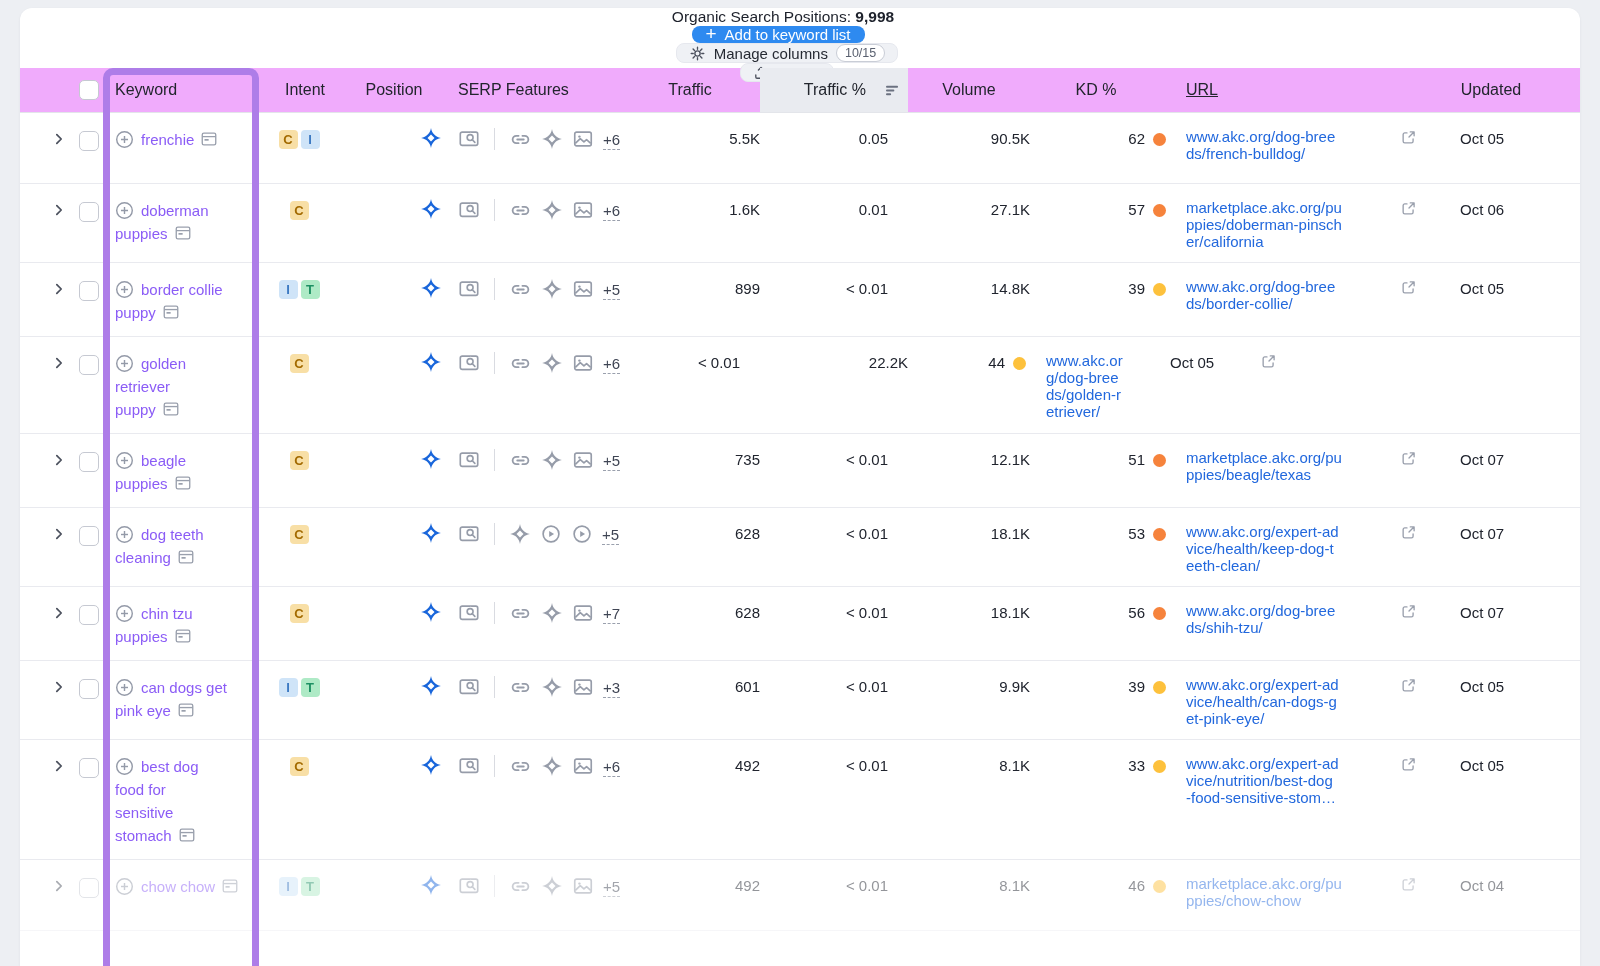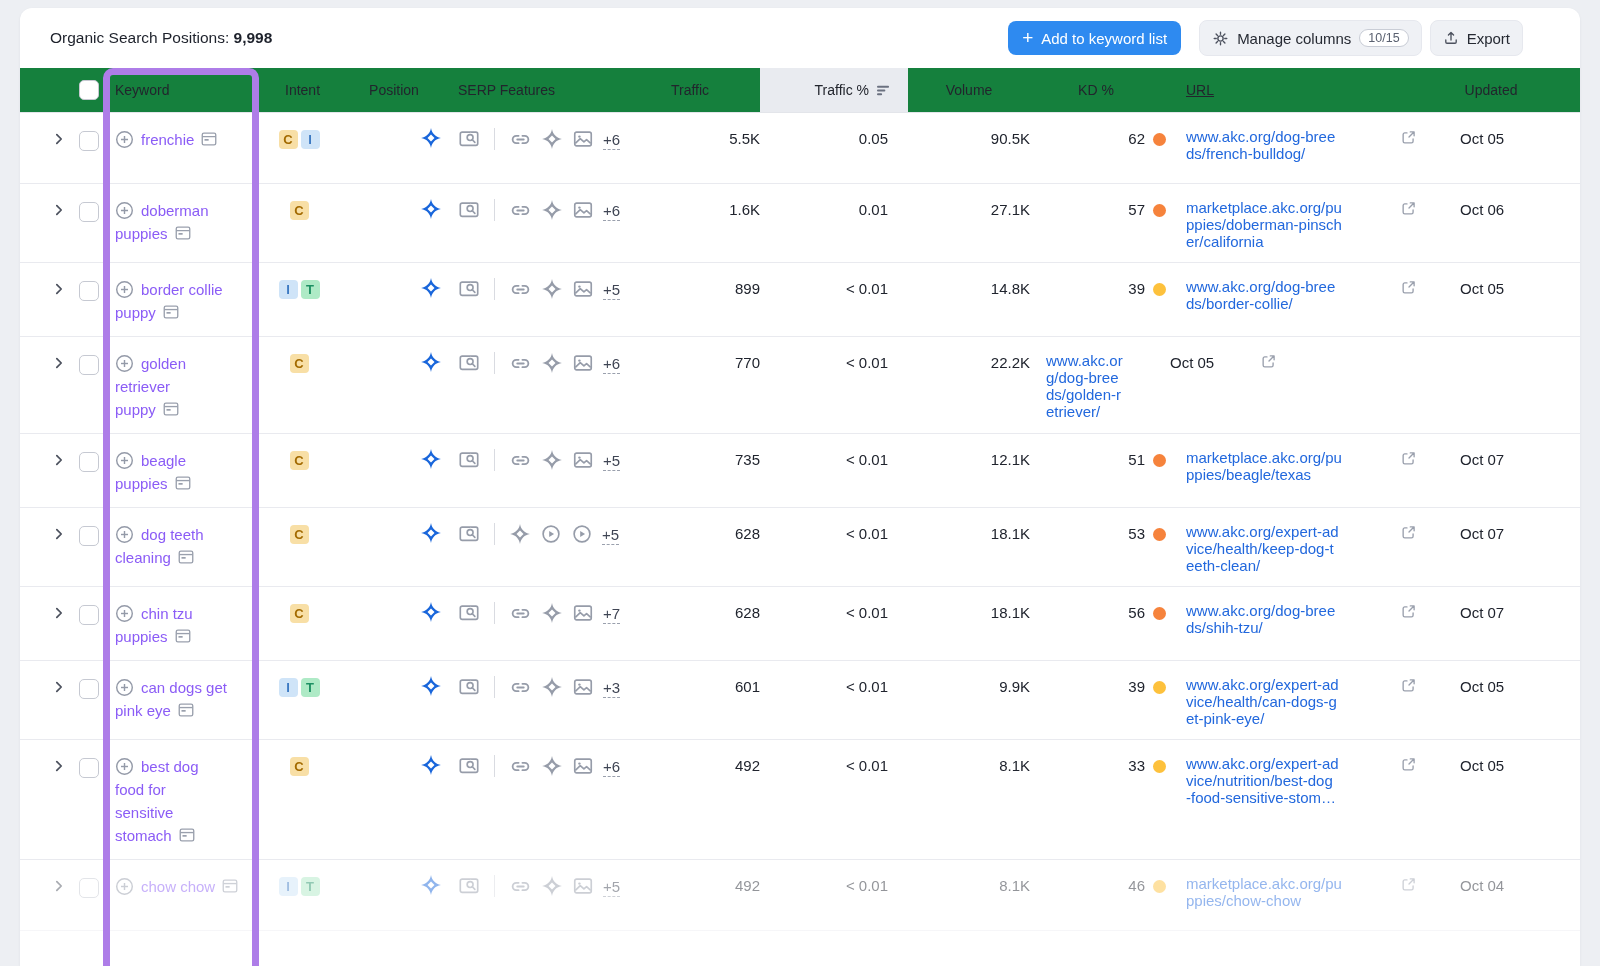--- a/index.html
+++ b/index.html
@@ -1,37 +1,37 @@
 <!DOCTYPE html>
 <html><head>
 <meta charset="utf-8">
 <style>
   html,body{margin:0;padding:0;}
   body{width:1600px;height:966px;position:relative;overflow:hidden;background:#edeff3;
        font-family:"Liberation Sans","DejaVu Sans",sans-serif;color:#20242e;}
   .card{position:absolute;left:20px;right:20px;top:8px;bottom:0;background:#fff;
         border-radius:12px 12px 0 0;overflow:hidden;box-shadow:0 1px 3px rgba(30,35,50,.06);}
   
-  .toolbar{height:60px;display:flex;align-items:center;padding:0 57px 0 30px;}
+  .toolbar{height:60px;display:flex;align-items:center;padding:0 57px 0 23px;flex-direction:column;}
   .title{font-size:15.5px;color:#1d212b;flex:1 1 auto;}
   .title b{font-weight:700;}
   .btn{display:inline-flex;align-items:center;gap:8px;height:34px;border-radius:8px;
        font-size:15px;cursor:pointer;user-select:none;white-space:nowrap;}
   .btn-primary{background:#2e8af0;color:#fff;padding:0 14px;font-weight:500;margin-right:10px;}
   .btn-plain{background:#eff1f5;color:#262a33;padding:0 12px;border:1px solid #e6e8ee;margin-left:8px;}
   .pill{background:#fff;border:1px solid #c9cdd6;border-radius:11px;padding:1px 8px;
         font-size:12.5px;color:#5a6170;}
   .plus-glyph{font-size:19px;font-weight:400;line-height:1;margin-top:-2px;}
   
   .grid-cols{display:grid;grid-template-columns:34px 26px 150px 94px 98px 176px 140px 148px 122px 140px 290px 1fr;
              padding:0 58px 0 22px;}
-  .thead{height:44px;background:#15803d;border-bottom:1px solid #e3e5ea;font-size:14px;color:#22252d;}
+  .thead{height:44px;background:#f0abfc;border-bottom:1px solid #e3e5ea;font-size:16px;color:#22252d;}
   .th{display:flex;align-items:center;}
   .th.right{justify-content:center;}
-  .th-sorted{background:#e9ebf0;justify-content:flex-end;gap:7px;padding-right:17px;}
+  .th-sorted{background:#e9ebf0;justify-content:flex-end;gap:19px;padding-right:8px;}
   .trow{border-bottom:1px solid #e9eaef;background:#fff;min-height:70px;font-size:15px;position:relative;}
   .trow.faded{opacity:.48;}
   .cell{padding-top:17px;}
   .c-expand{display:flex;justify-content:center;padding-top:19px;}
   .c-check{display:flex;justify-content:center;padding-top:18px;}
   .checkbox{width:18px;height:18px;border:1px solid #c6c9d2;border-radius:5px;background:#fff;cursor:pointer;}
   .c-kw{padding:15px 0 12px 13px;line-height:23px;}
   .kw-link{color:#8b5cf6;cursor:pointer;white-space:pre-line;}
   .kw-plus{display:inline-block;vertical-align:-4px;margin-right:7px;cursor:pointer;}
   .kw-win{display:inline-block;vertical-align:-3px;margin-left:6px;cursor:pointer;}
@@ -446,23 +446,26 @@
           </span>
           <span class="icon">
             <svg viewBox="0 0 24 24" width="22" height="22" fill="none" stroke="#969ca9" stroke-width="1.8">
               <rect x="3" y="4.5" width="18" height="15" rx="2"></rect>
               <circle cx="8.1" cy="9.4" r="1.3" fill="#969ca9" stroke="none"></circle>
               <path d="M3.6 16.8 L9 11.6 L13 15.2 L15.9 12.7 L20.4 16.8" stroke-linejoin="round"></path>
             </svg>
           </span>
       <span class="more-link">+6</span>
     </div>
-    <div class="cell num">770</div>
     <div class="cell num" style="padding-right:20px;">&lt; 0.01</div>
     <div class="cell num">22.2K</div>
+    <div class="c-kd">
+          <span>44</span>
+          <span class="kd-dot" style="background:#fdc13c;"></span>
+        </div>
     <div class="c-url"><span class="url-link">www.akc.org/dog-bree
 ds/golden-retriever/</span><span class="ext icon">
             <svg viewBox="0 0 20 20" width="17" height="17" fill="none" stroke="#9aa0ad" stroke-width="1.6" stroke-linecap="round" stroke-linejoin="round">
               <path d="M8.2 4.6 H5.6 A1.9 1.9 0 0 0 3.7 6.5 V14.4 A1.9 1.9 0 0 0 5.6 16.3 H13.5 A1.9 1.9 0 0 0 15.4 14.4 V11.8"></path>
               <path d="M10.6 9.4 L16.4 3.6 M12.1 3.4 H16.6 V7.9"></path>
             </svg>
           </span></div>
     <div class="c-upd">Oct 05</div>
   </div>
       <div class="trow grid-cols">

